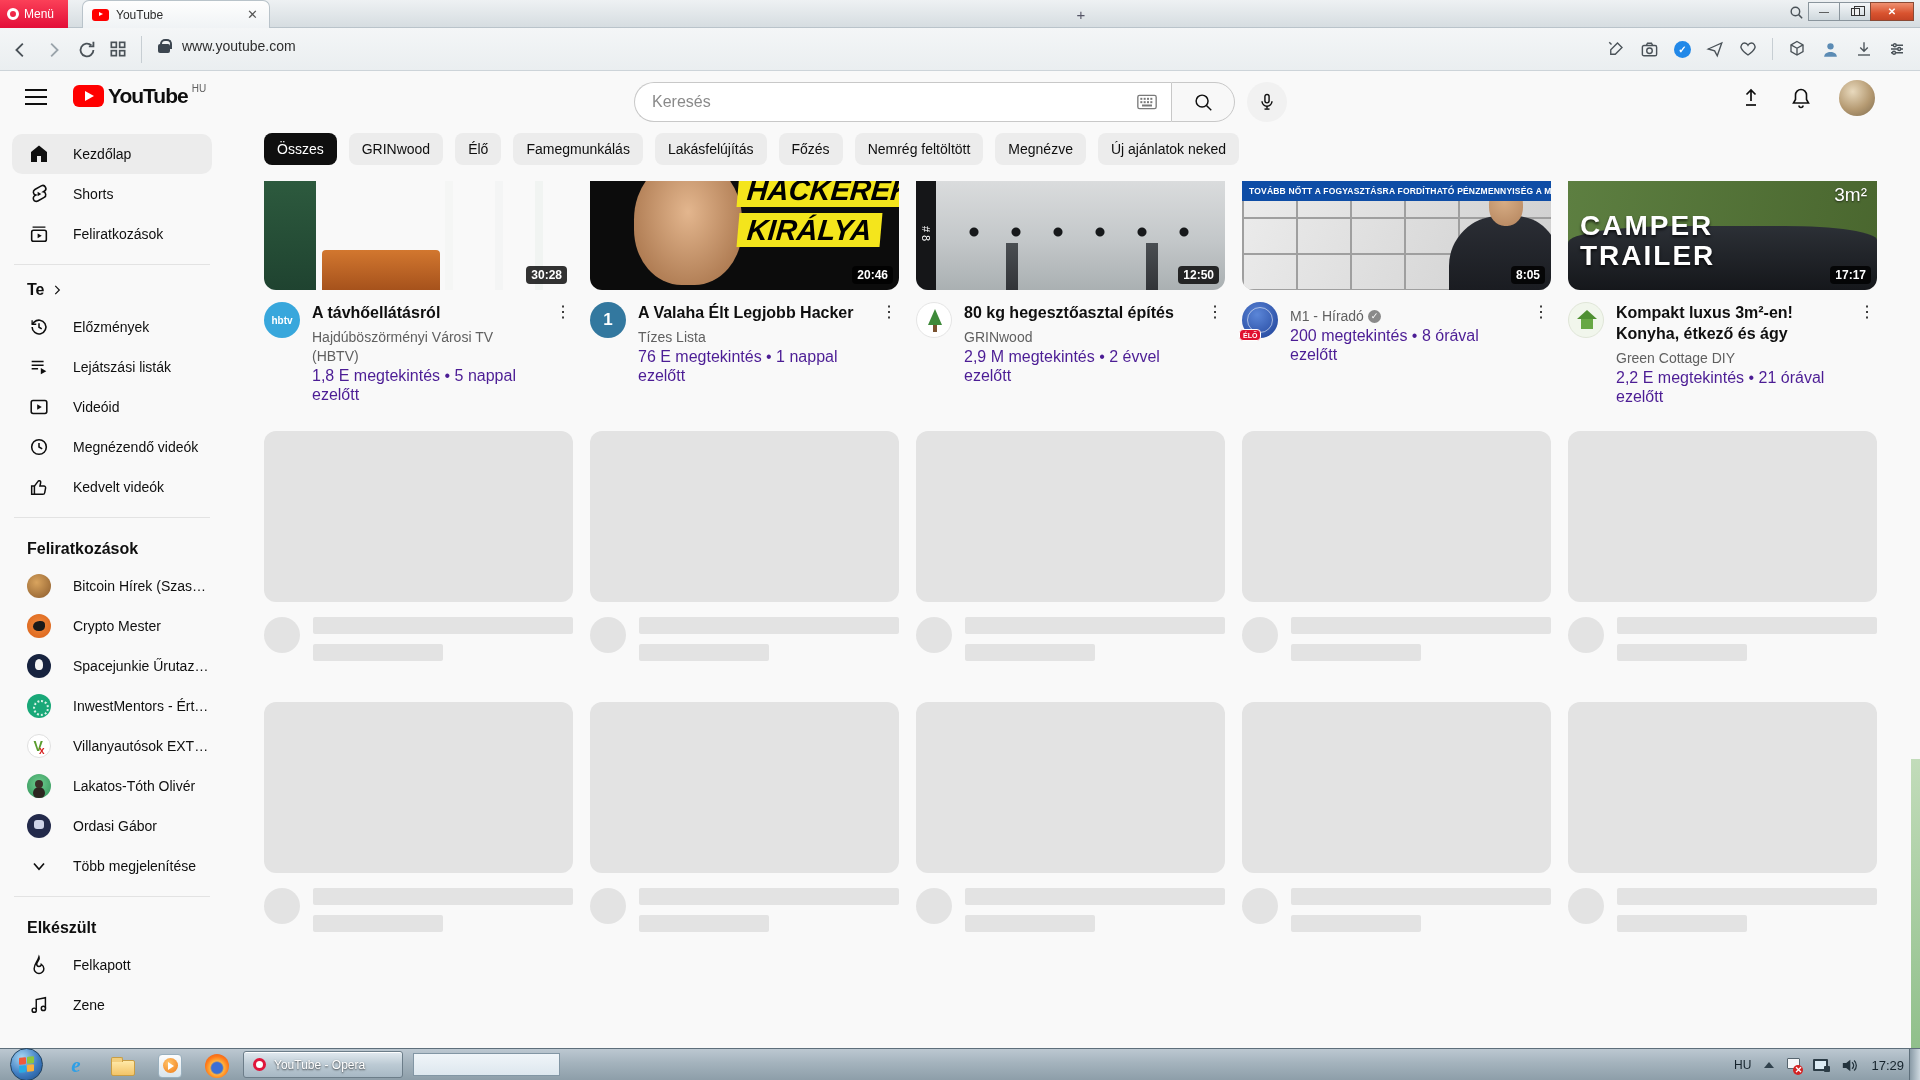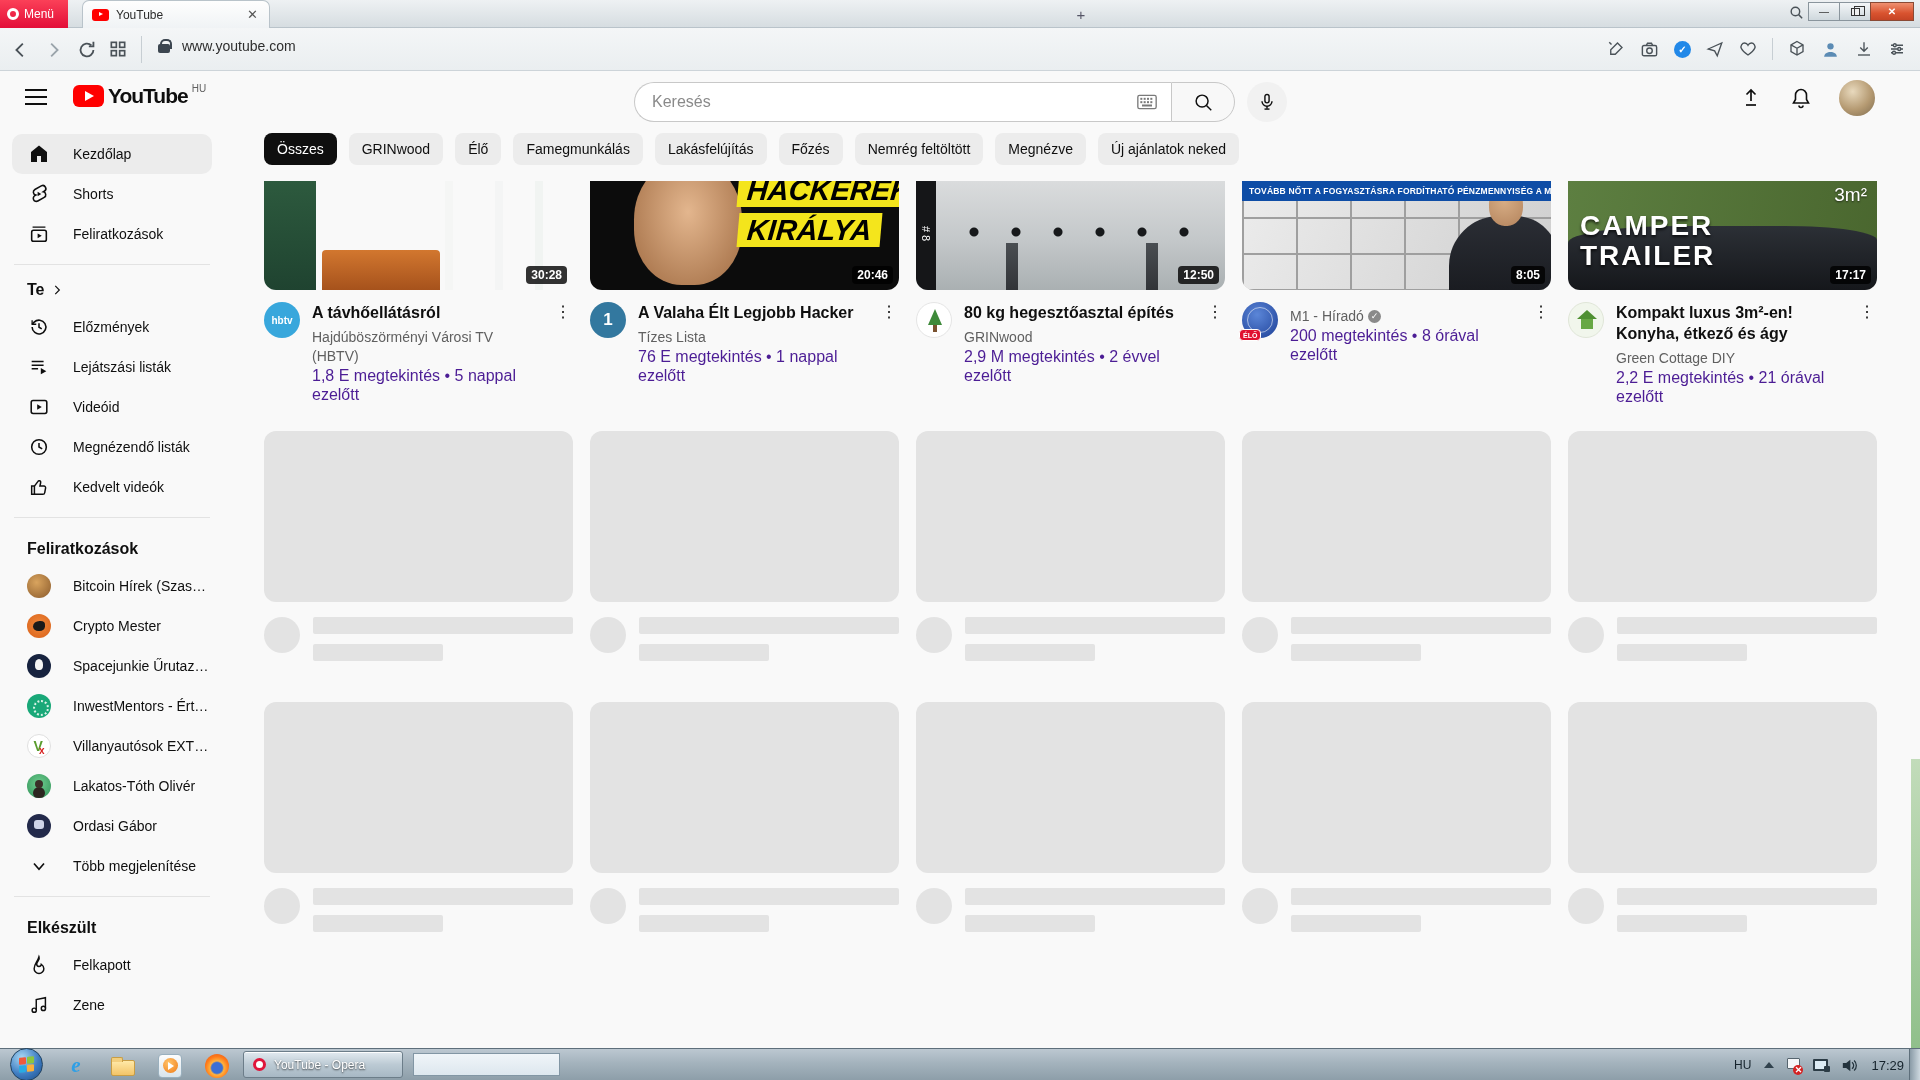--- a/index.html
+++ b/index.html
@@ -426,21 +426,21 @@
         </span>
       <span>Videóid</span>
     </div>
     <div class="sitem">
       <span class="sic">
           <svg width="22" height="22" viewBox="0 0 24 24" fill="none" stroke="#0f0f0f" stroke-width="1.7">
             <circle cx="12" cy="12" r="8"></circle>
             <path d="M12 7.5V12l3.5 2"></path>
           </svg>
         </span>
-      <span>Megnézendő listák</span>
+      <span>Megnézendő videók</span>
     </div>
     <div class="sitem">
       <span class="sic">
           <svg width="22" height="22" viewBox="0 0 24 24" fill="none" stroke="#0f0f0f" stroke-width="1.6">
             <path d="M7 11v9H4v-9z"></path>
             <path d="M7 19.5c.5.3 1.2.5 2 .5h7.2c1 0 1.9-.7 2-1.7l1-5.2c.2-1.2-.7-2.1-1.8-2.1H13l.8-3.6c.2-1-.4-2-1.4-2.2-.6-.1-1.2.1-1.5.7L7 11"></path>
           </svg>
         </span>
       <span>Kedvelt videók</span>
     </div>

